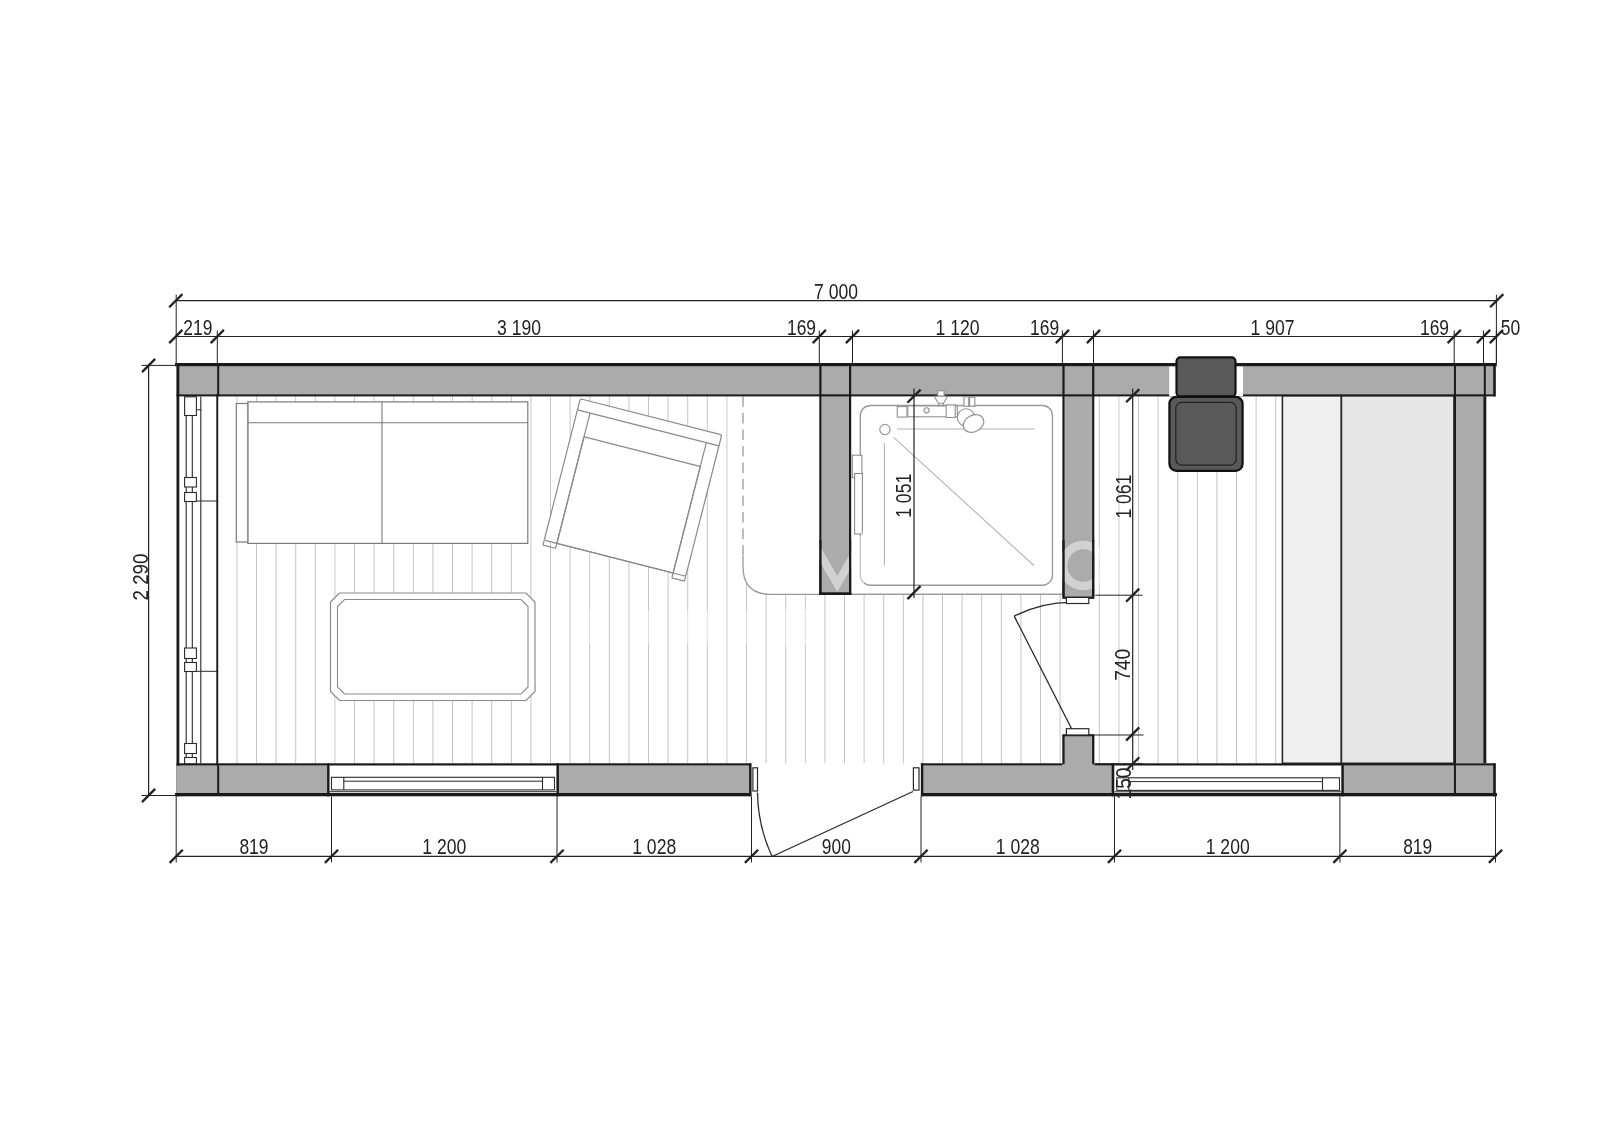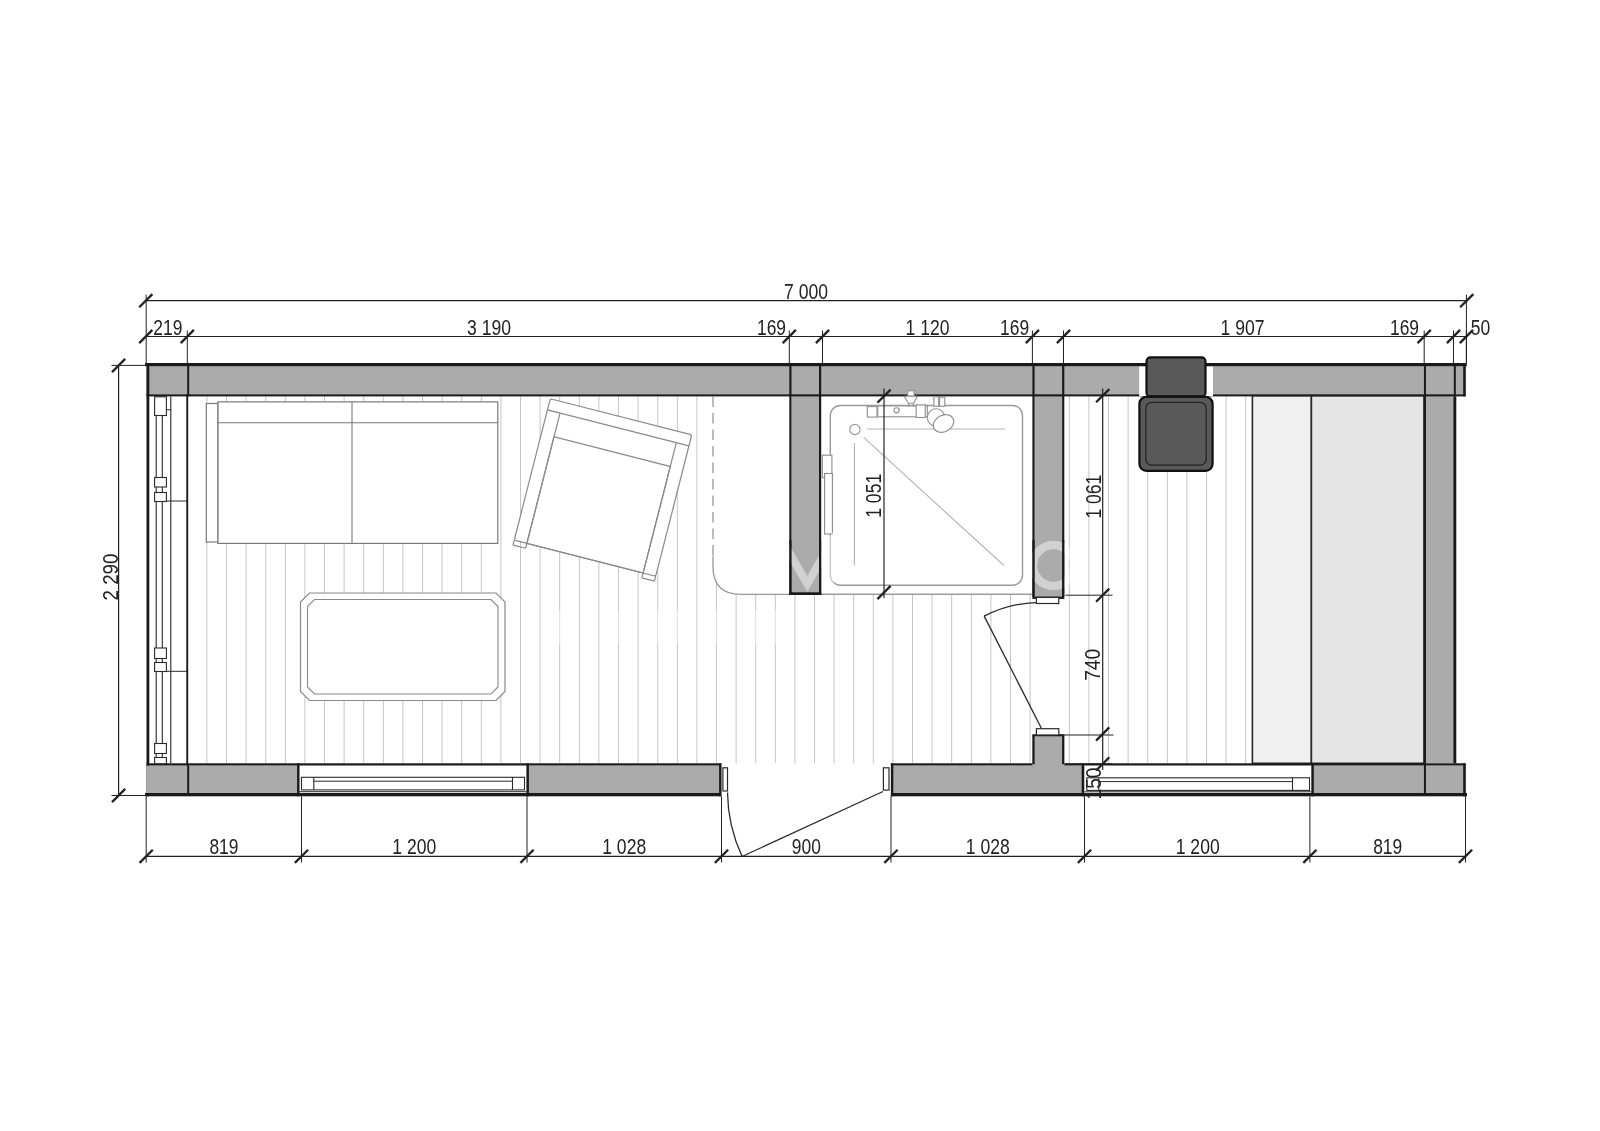--- a/index.html
+++ b/index.html
@@ -1,13 +1,13 @@
 <!DOCTYPE html>
 <html><head><meta charset="utf-8"><style>
-html,body{margin:0;padding:0;background:#fff;}svg{display:block;font-family:"Liberation Sans",sans-serif;}.wrap{filter:grayscale(1);}
+html,body{margin:0;padding:0;background:#fff;}svg{display:block;font-family:"Liberation Sans",sans-serif;}.wrap{filter:grayscale(1);padding-left:30px;}
 </style></head><body>
 <div class="wrap">
 <svg width="1600" height="1131" viewBox="0 0 1600 1131">
 <rect x="0" y="0" width="1600" height="1131" fill="#ffffff"></rect>
 
 <path d="M206.9 396.3V763.3M226.5 396.3V763.3M246.1 396.3V763.3M265.7 396.3V763.3M285.3 396.3V763.3M304.9 396.3V763.3M324.5 396.3V763.3M344.1 396.3V763.3M363.7 396.3V763.3M383.3 396.3V763.3M402.9 396.3V763.3M422.5 396.3V763.3M442.1 396.3V763.3M461.7 396.3V763.3M481.3 396.3V763.3M500.9 396.3V763.3M520.5 396.3V763.3M540.1 396.3V763.3M559.7 396.3V763.3M579.3 396.3V763.3M598.9 396.3V763.3M618.5 396.3V763.3M638.1 396.3V763.3M657.7 396.3V763.3M677.3 396.3V763.3M696.9 396.3V763.3M716.5 396.3V763.3M736.1 396.3V763.3M755.7 396.3V763.3M775.3 396.3V763.3M794.9 396.3V763.3M814.5 396.3V763.3M834.1 396.3V763.3M853.7 396.3V763.3M873.3 396.3V763.3M892.9 396.3V763.3M912.5 396.3V763.3M932.1 396.3V763.3M951.7 396.3V763.3M971.3 396.3V763.3M990.9 396.3V763.3M1010.5 396.3V763.3M1030.1 396.3V763.3M1049.7 396.3V763.3M1069.3 396.3V763.3M1088.9 396.3V763.3M1108.5 396.3V763.3M1128.1 396.3V763.3M1147.7 396.3V763.3M1167.3 396.3V763.3M1186.9 396.3V763.3M1206.5 396.3V763.3M1226.1 396.3V763.3M1245.7 396.3V763.3" stroke="#c5c5c5" stroke-width="1" fill="none"></path>
 
 <path d="M713 396.3V566.5Q713 594.4 741 594.4H1066.3V396.3Z" fill="#ffffff"></path>
 
 <rect x="1032.4" y="594.4" width="33.9" height="141.9" fill="#ffffff"></rect>

